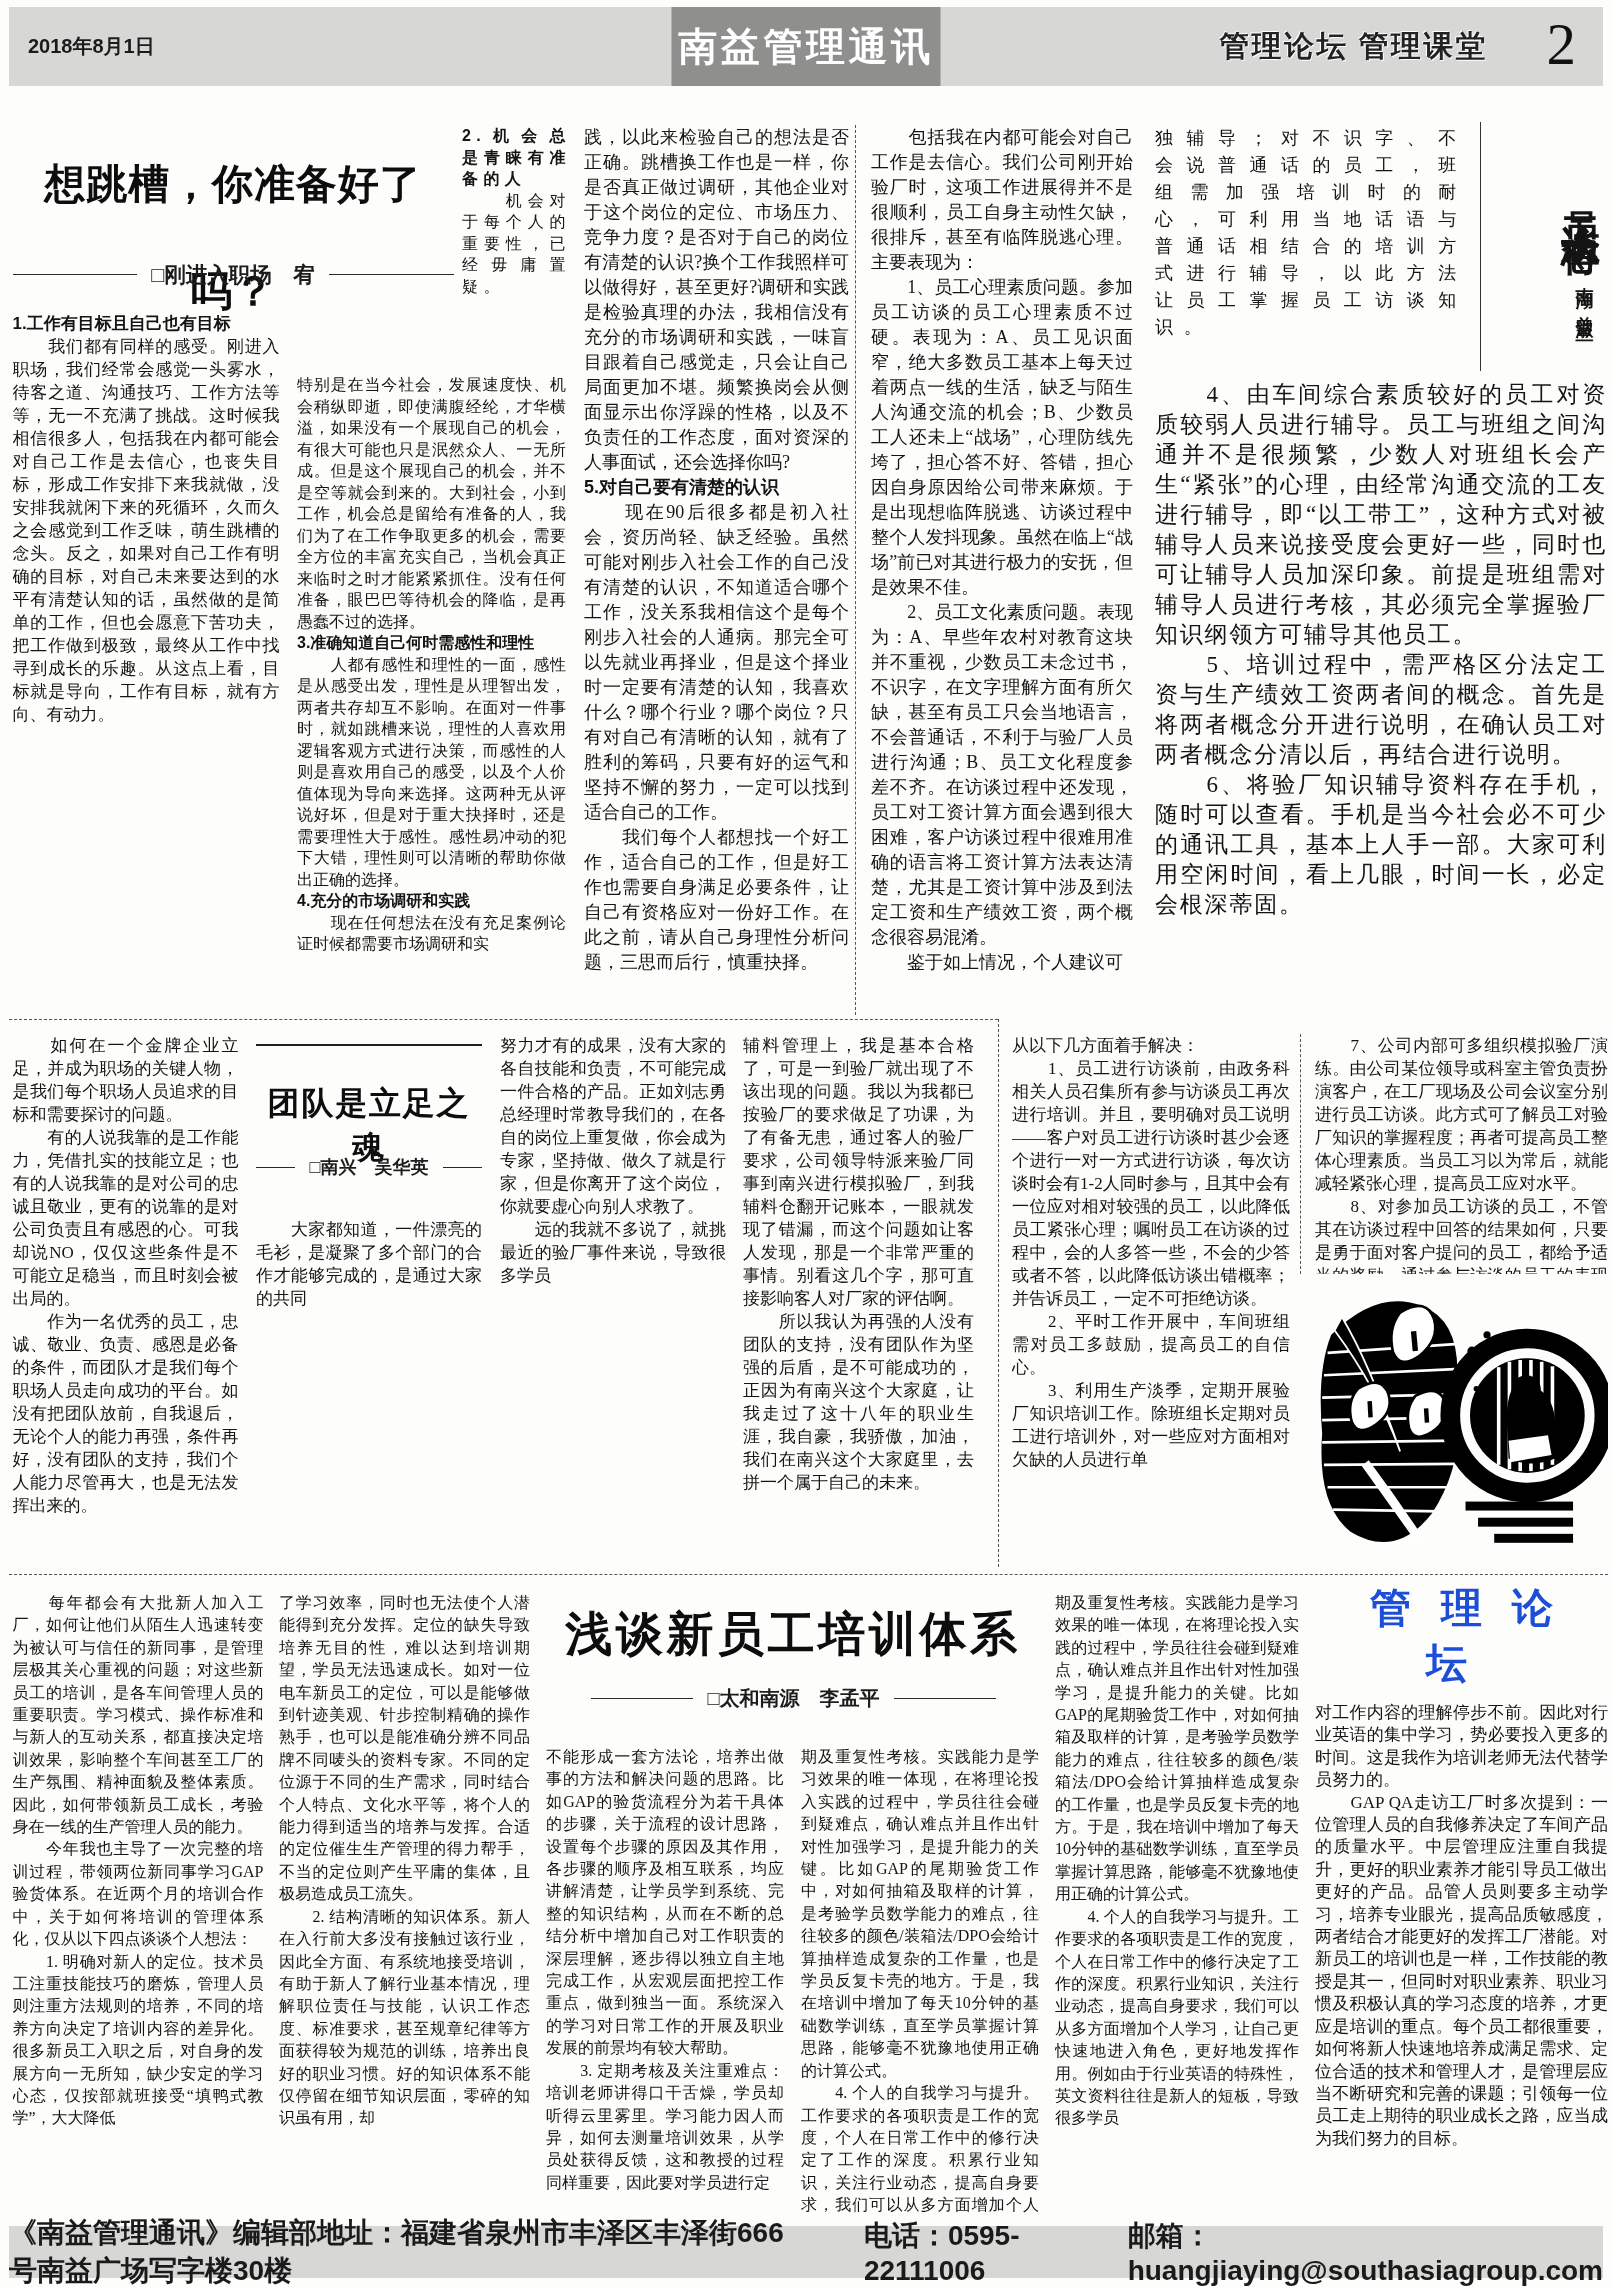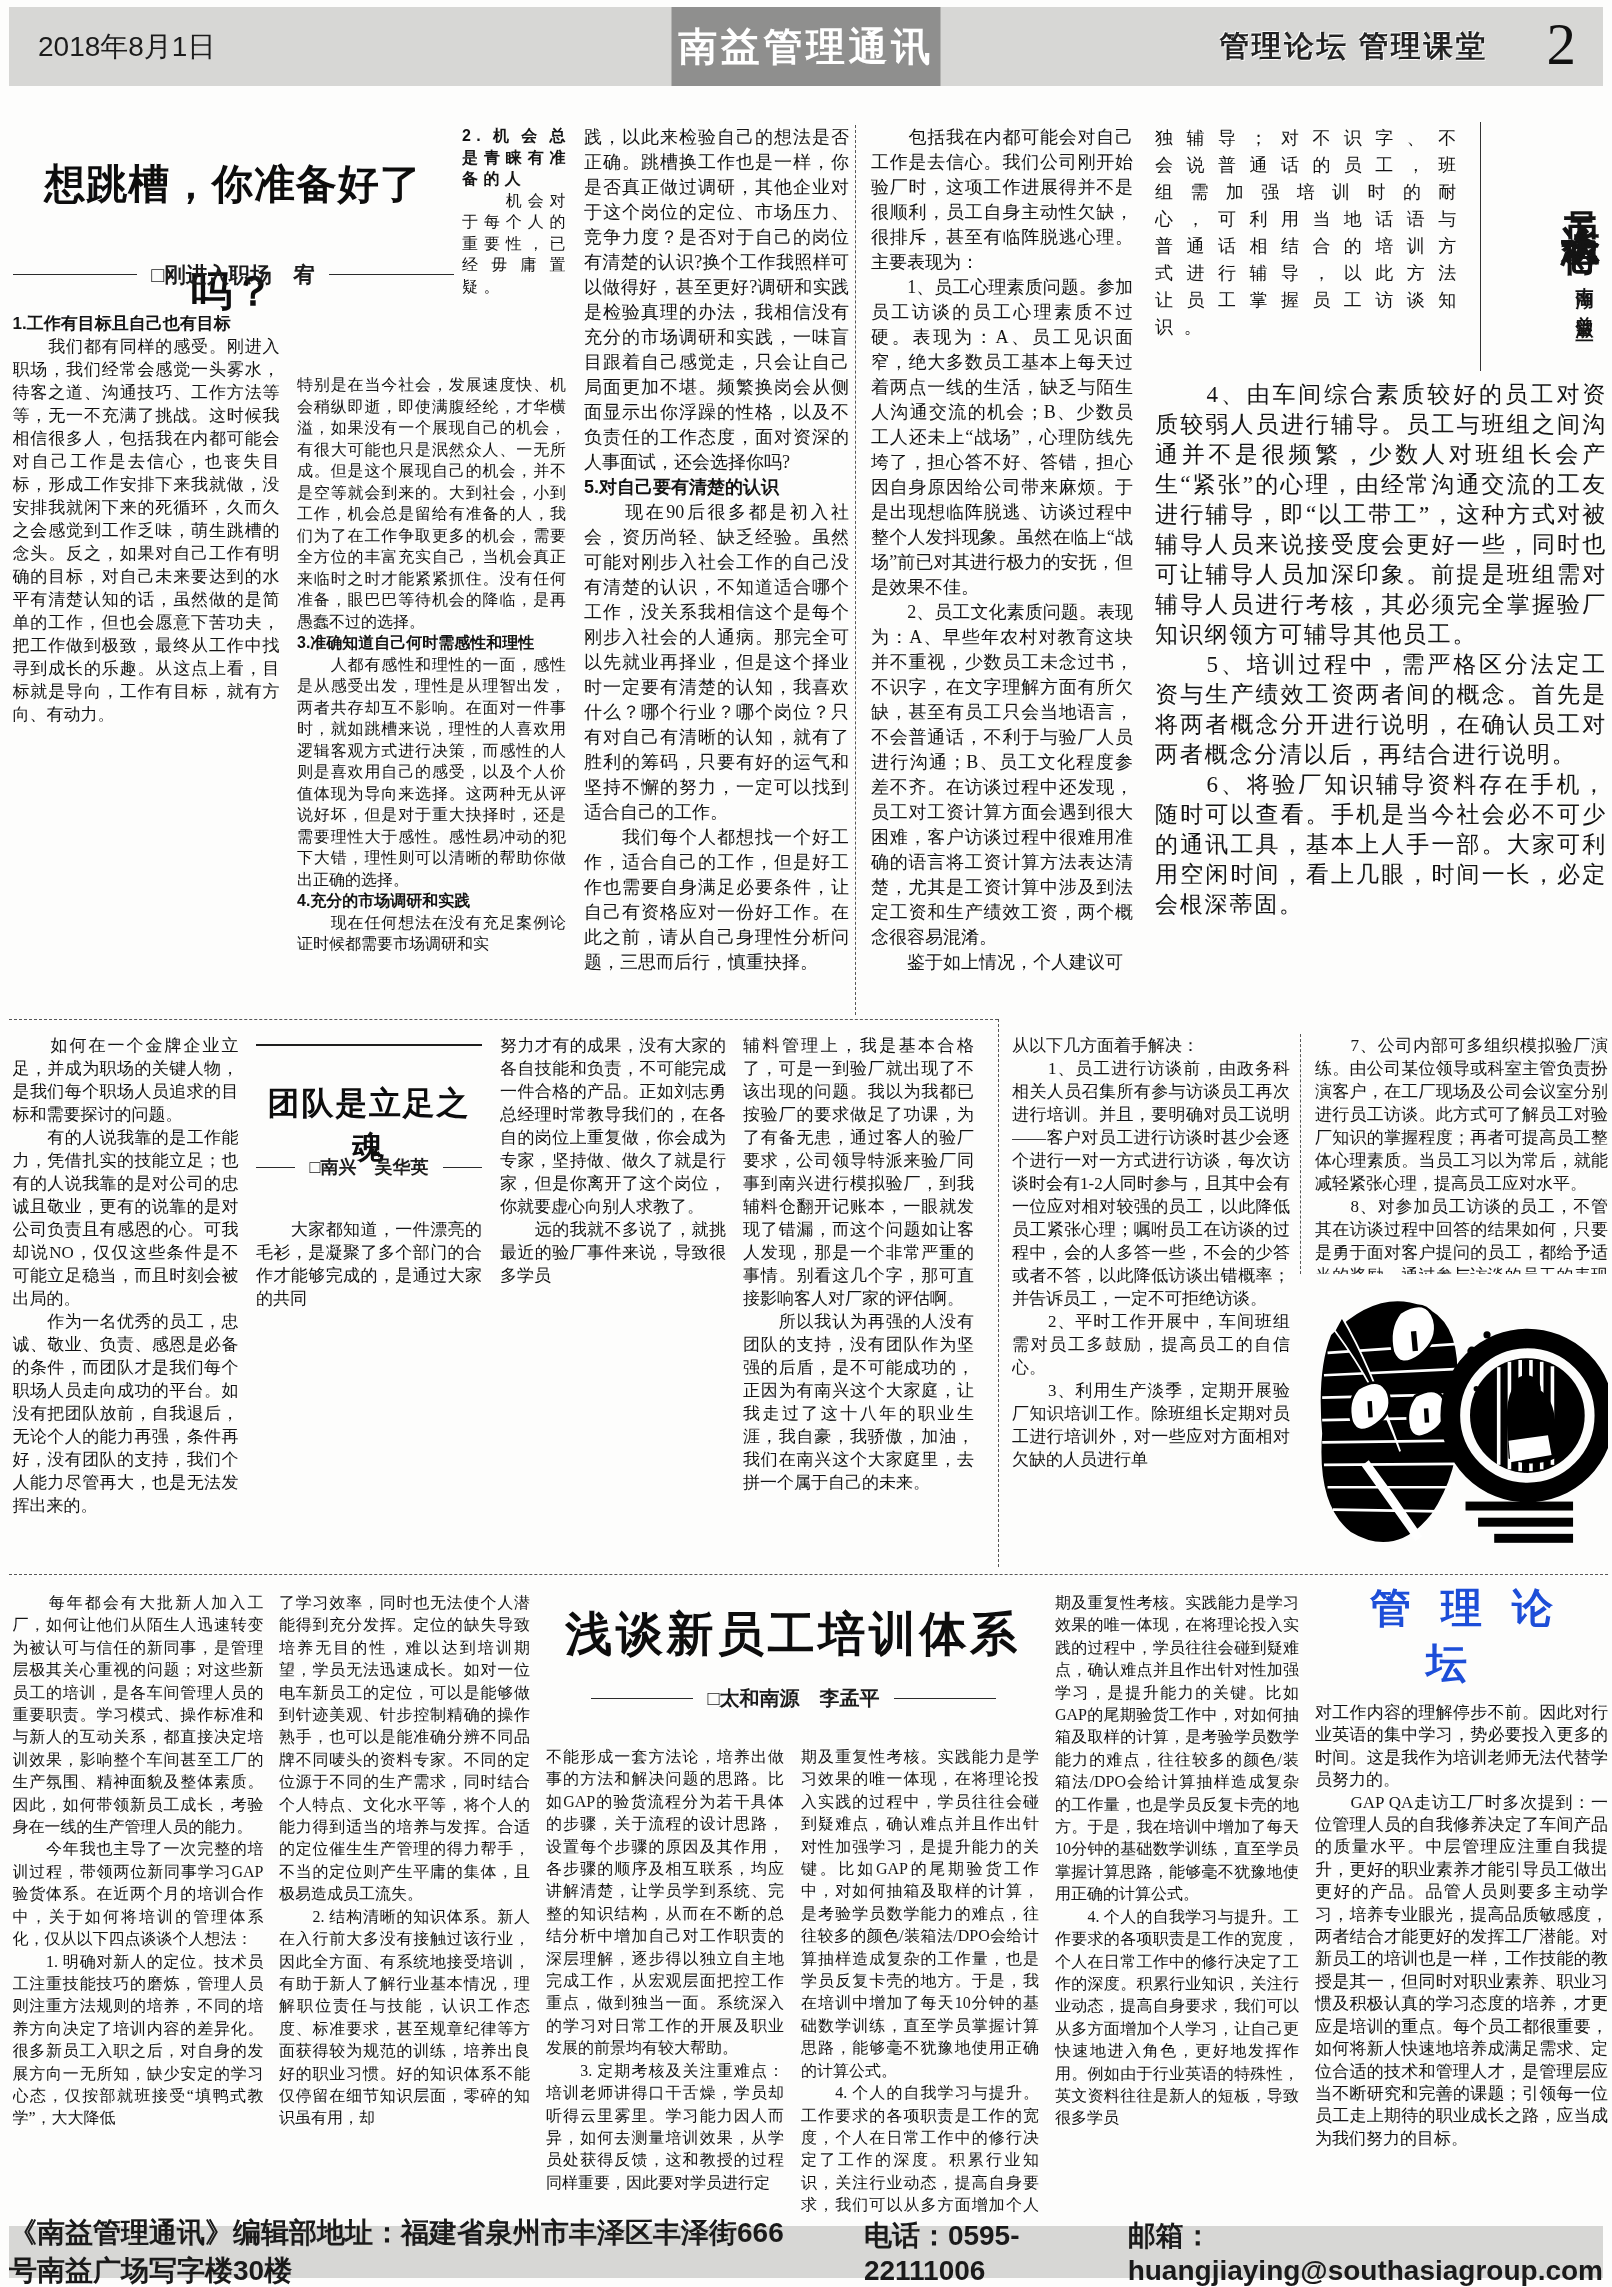--- a/index.html
+++ b/index.html
@@ -1,22 +1,22 @@
 <!DOCTYPE html>
 <html style="font-size:14.3px"><head>
 <meta charset="utf-8">
 <style>
   html,body{margin:0;padding:0;background:#777;}
   #page{position:relative;width:1612px;height:2287px;background:#fdfdfc;margin:0 auto;
         font-family:"Liberation Serif",serif;color:#141414;overflow:hidden;}
   
   .bar{position:absolute;background:#d7d7d5;}
   #header-bar{left:9px;top:7.2px;width:1594px;height:79px;}
-  #page-date{position:absolute;left:29px;top:0;height:79px;line-height:79px;
-             font-family:"Liberation Sans",sans-serif;font-size:28px;font-weight:normal;color:#1b1b1b;}
+  #page-date{position:absolute;left:19px;top:0;height:79px;line-height:79px;
+             font-family:"Liberation Sans",sans-serif;font-size:20px;font-weight:bold;color:#1b1b1b;}
   #masthead-box{position:absolute;left:50%;top:0;transform:translateX(-50%);width:269px;height:79px;
              background:#8f8f8e;color:#fff;display:flex;align-items:center;justify-content:center;
              font-size:39px;font-weight:bold;letter-spacing:3.6px;}
   #section-names{position:absolute;right:115px;top:0;height:79px;line-height:79px;
              font-size:29.6px;font-weight:bold;color:#222;letter-spacing:2.7px;
              text-shadow:0.9px 0.9px 0 #fff,-0.9px -0.9px 0 #fff;}
   #page-number{position:absolute;right:27px;top:0;height:79px;line-height:75px;font-size:59px;color:#111;}
   #footer-bar{left:9px;top:2226px;width:1594px;height:52px;display:flex;align-items:center;
               justify-content:center;gap:54px;font-family:"Liberation Sans",sans-serif;
               font-size:28px;font-weight:bold;color:#1a1a1a;}

